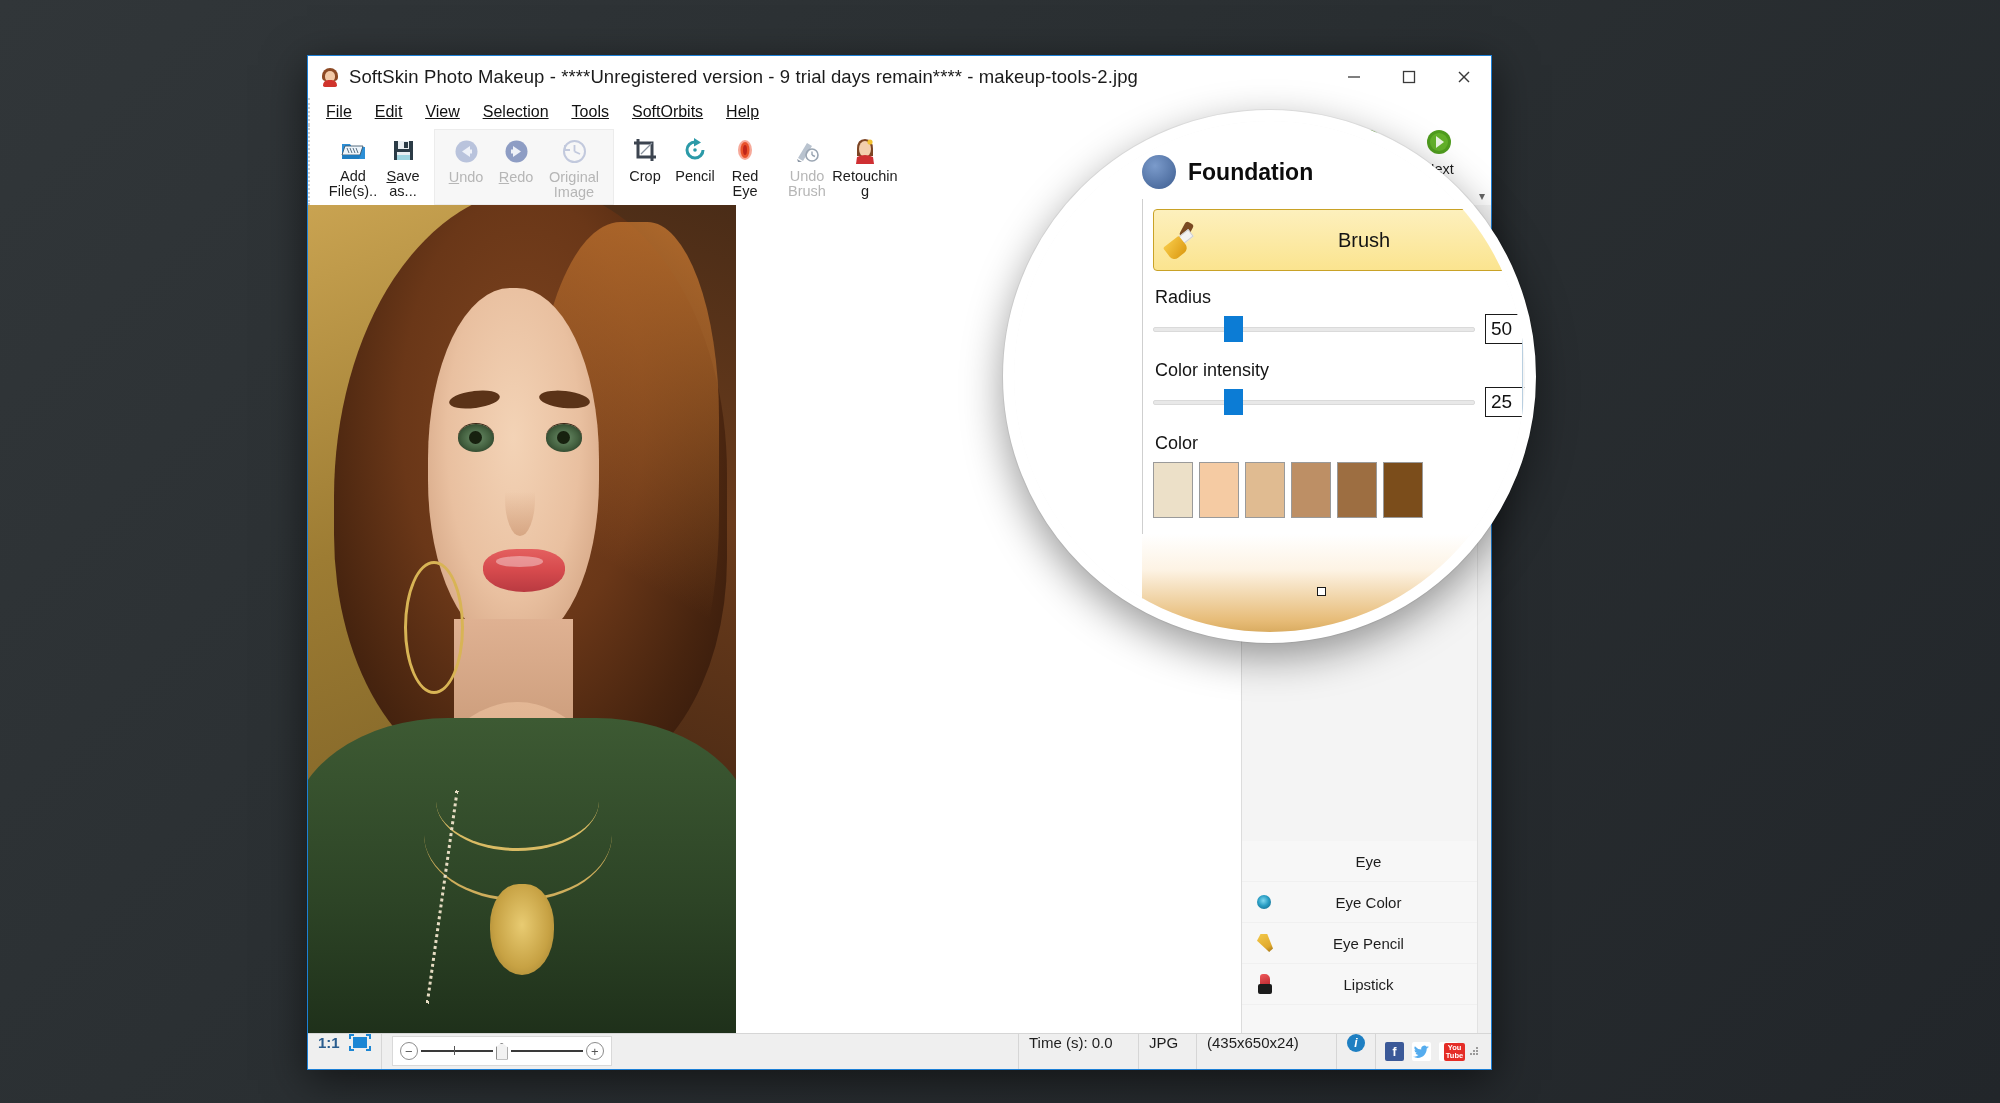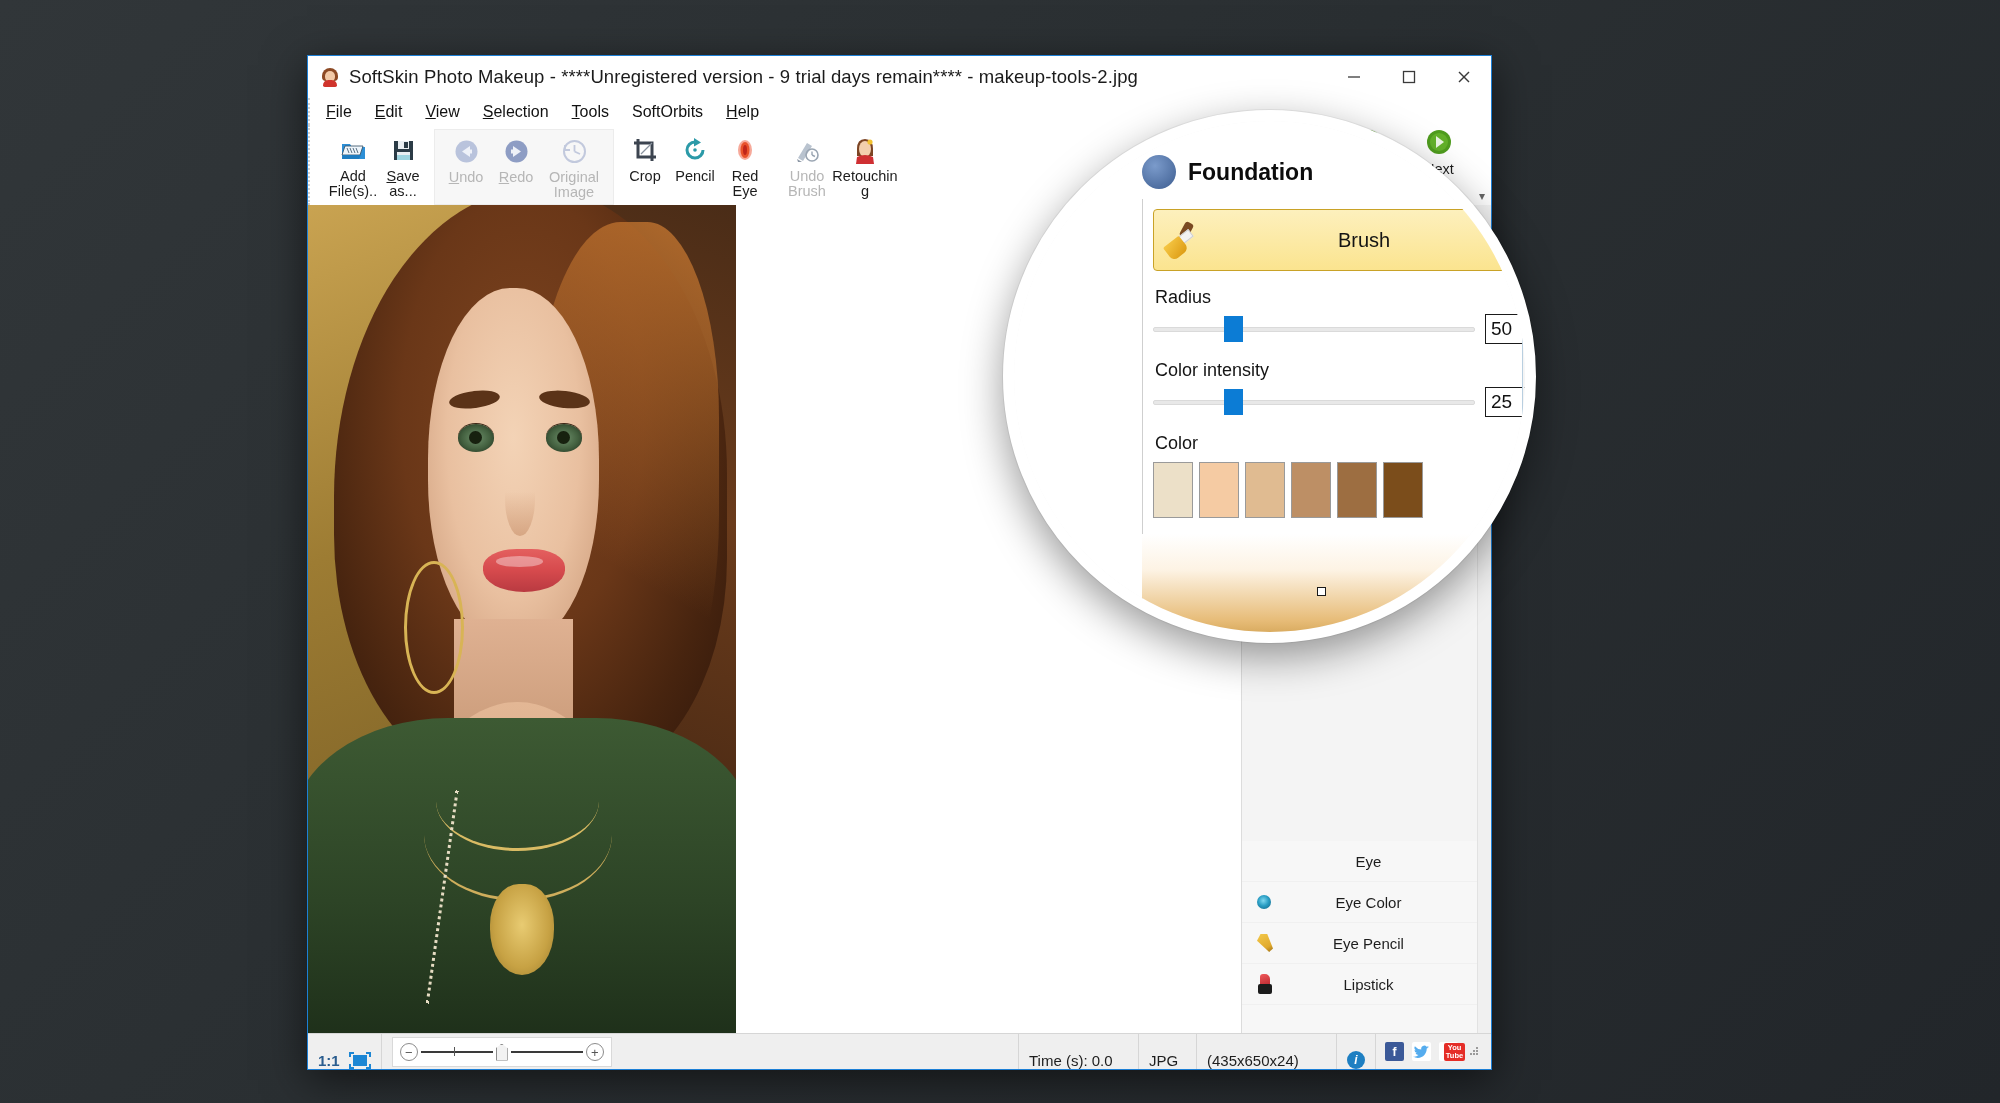--- a/index.html
+++ b/index.html
@@ -62,20 +62,21 @@
   #menubar {
     height: 27px; flex: 0 0 27px;
     display: flex; align-items: center;
     padding-left: 14px; gap: 19px;
     background:#fff;
     border-left: 2px dotted #cfcfcf;
   }
   .menu-item {
     font-size: 16px; color: #111; white-space: nowrap;
     padding: 1px 2px;
+    text-decoration: underline;
   }
   .menu-item .acc { text-decoration: underline; }
 
   
   #toolbar {
     height: 80px; flex: 0 0 80px;
     background: #fff;
     display: flex; align-items: flex-end;
     padding-left: 12px;
     border-left: 2px dotted #cfcfcf;
@@ -248,21 +249,21 @@
   }
   .panel-scroll .thumb { position:absolute; left:2px; top:6px; width:10px; height:120px;
     background:#cdcdcd; border-radius:1px; }
 
   
   #statusbar {
     height: 36px; flex: 0 0 36px;
     background: #efefef; border-top:1px solid #d6d6d6;
     display:flex; align-items:stretch; font-size:15px; color:#1e1e1e;
   }
-  .sbcell { display:flex; align-items:flex-end; padding: 0 10px;
+  .sbcell { display:flex; align-items:flex-start; padding: 0 10px;
     border-right:1px solid #d6d6d6; }
   .sbcell.grow { flex:1 1 auto; border-right:1px solid #d6d6d6; }
   .zoom-11 { color:#2a5d8f; font-weight:bold; font-size:15px; }
   .fit-ico { width:22px; height:17px; margin-left:9px; position:relative; }
   .fit-ico .inner { position:absolute; left:4px; top:3px; width:14px; height:11px;
     background:#1c86d4; }
   .fit-ico .c { position:absolute; width:5px; height:5px; border:2px solid #1c86d4; }
   .fit-ico .c.tl { left:0; top:0; border-right:0; border-bottom:0; }
   .fit-ico .c.tr { right:0; top:0; border-left:0; border-bottom:0; }
   .fit-ico .c.bl { left:0; bottom:0; border-right:0; border-top:0; }

